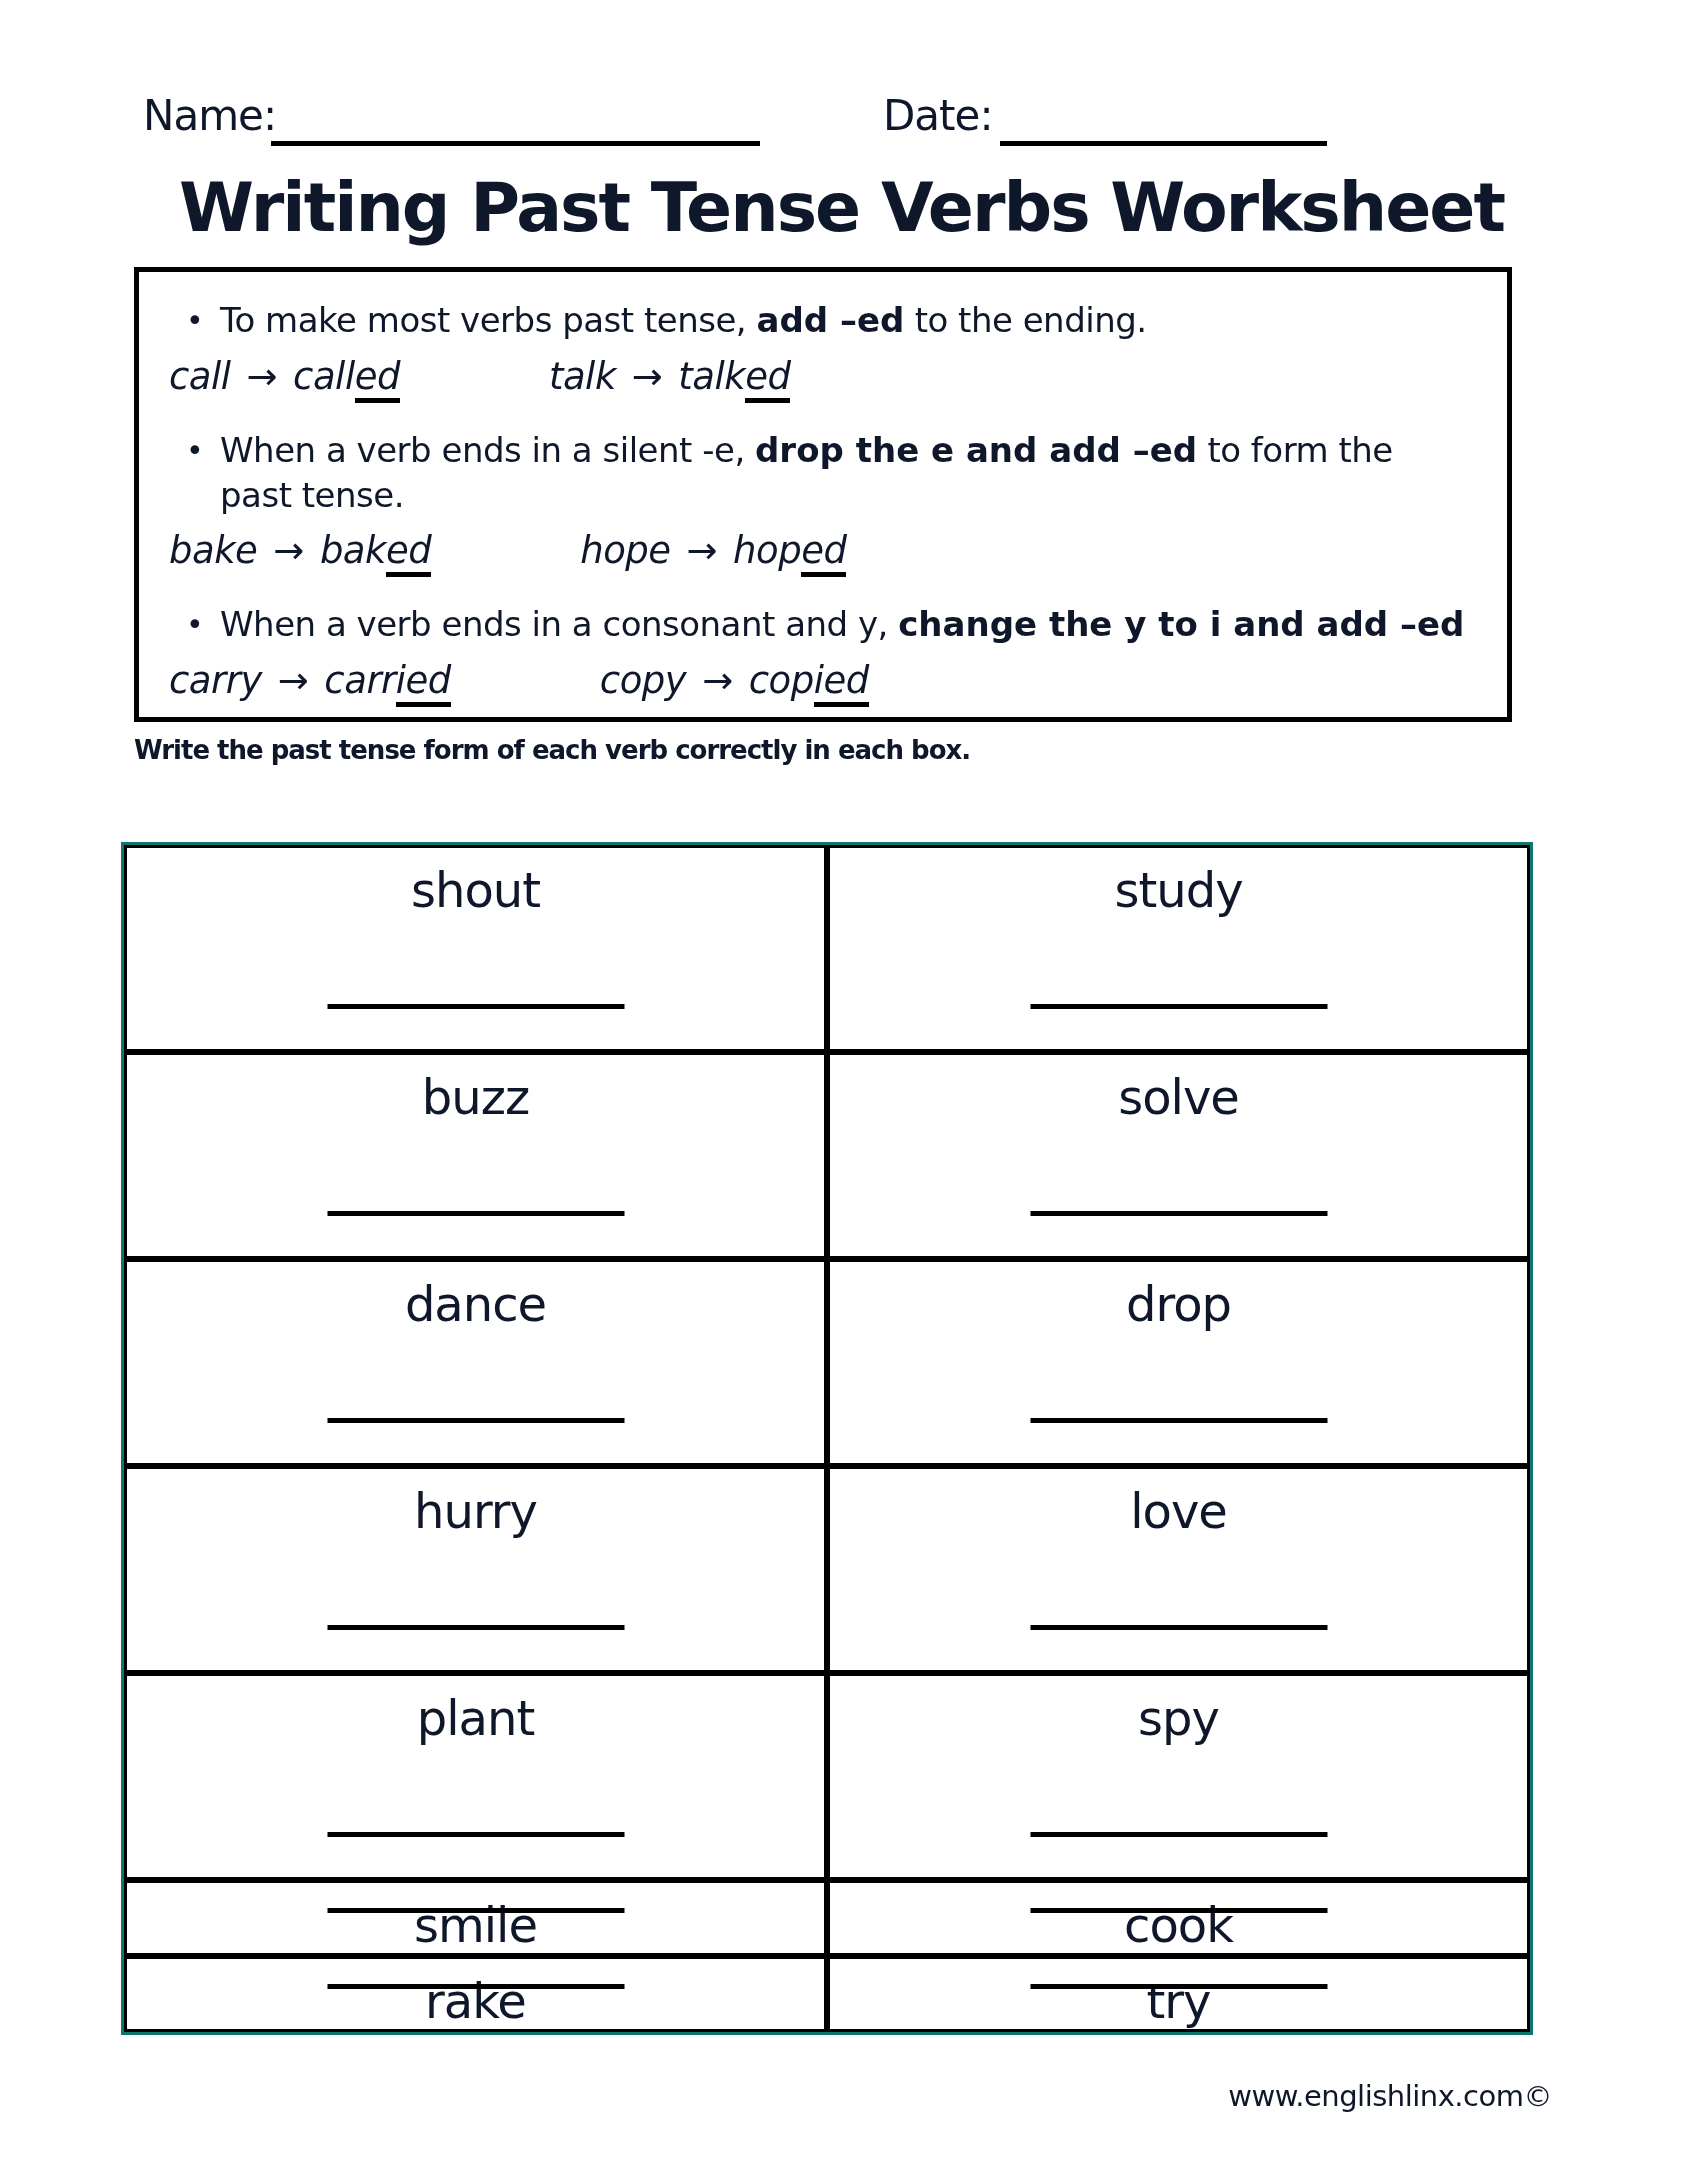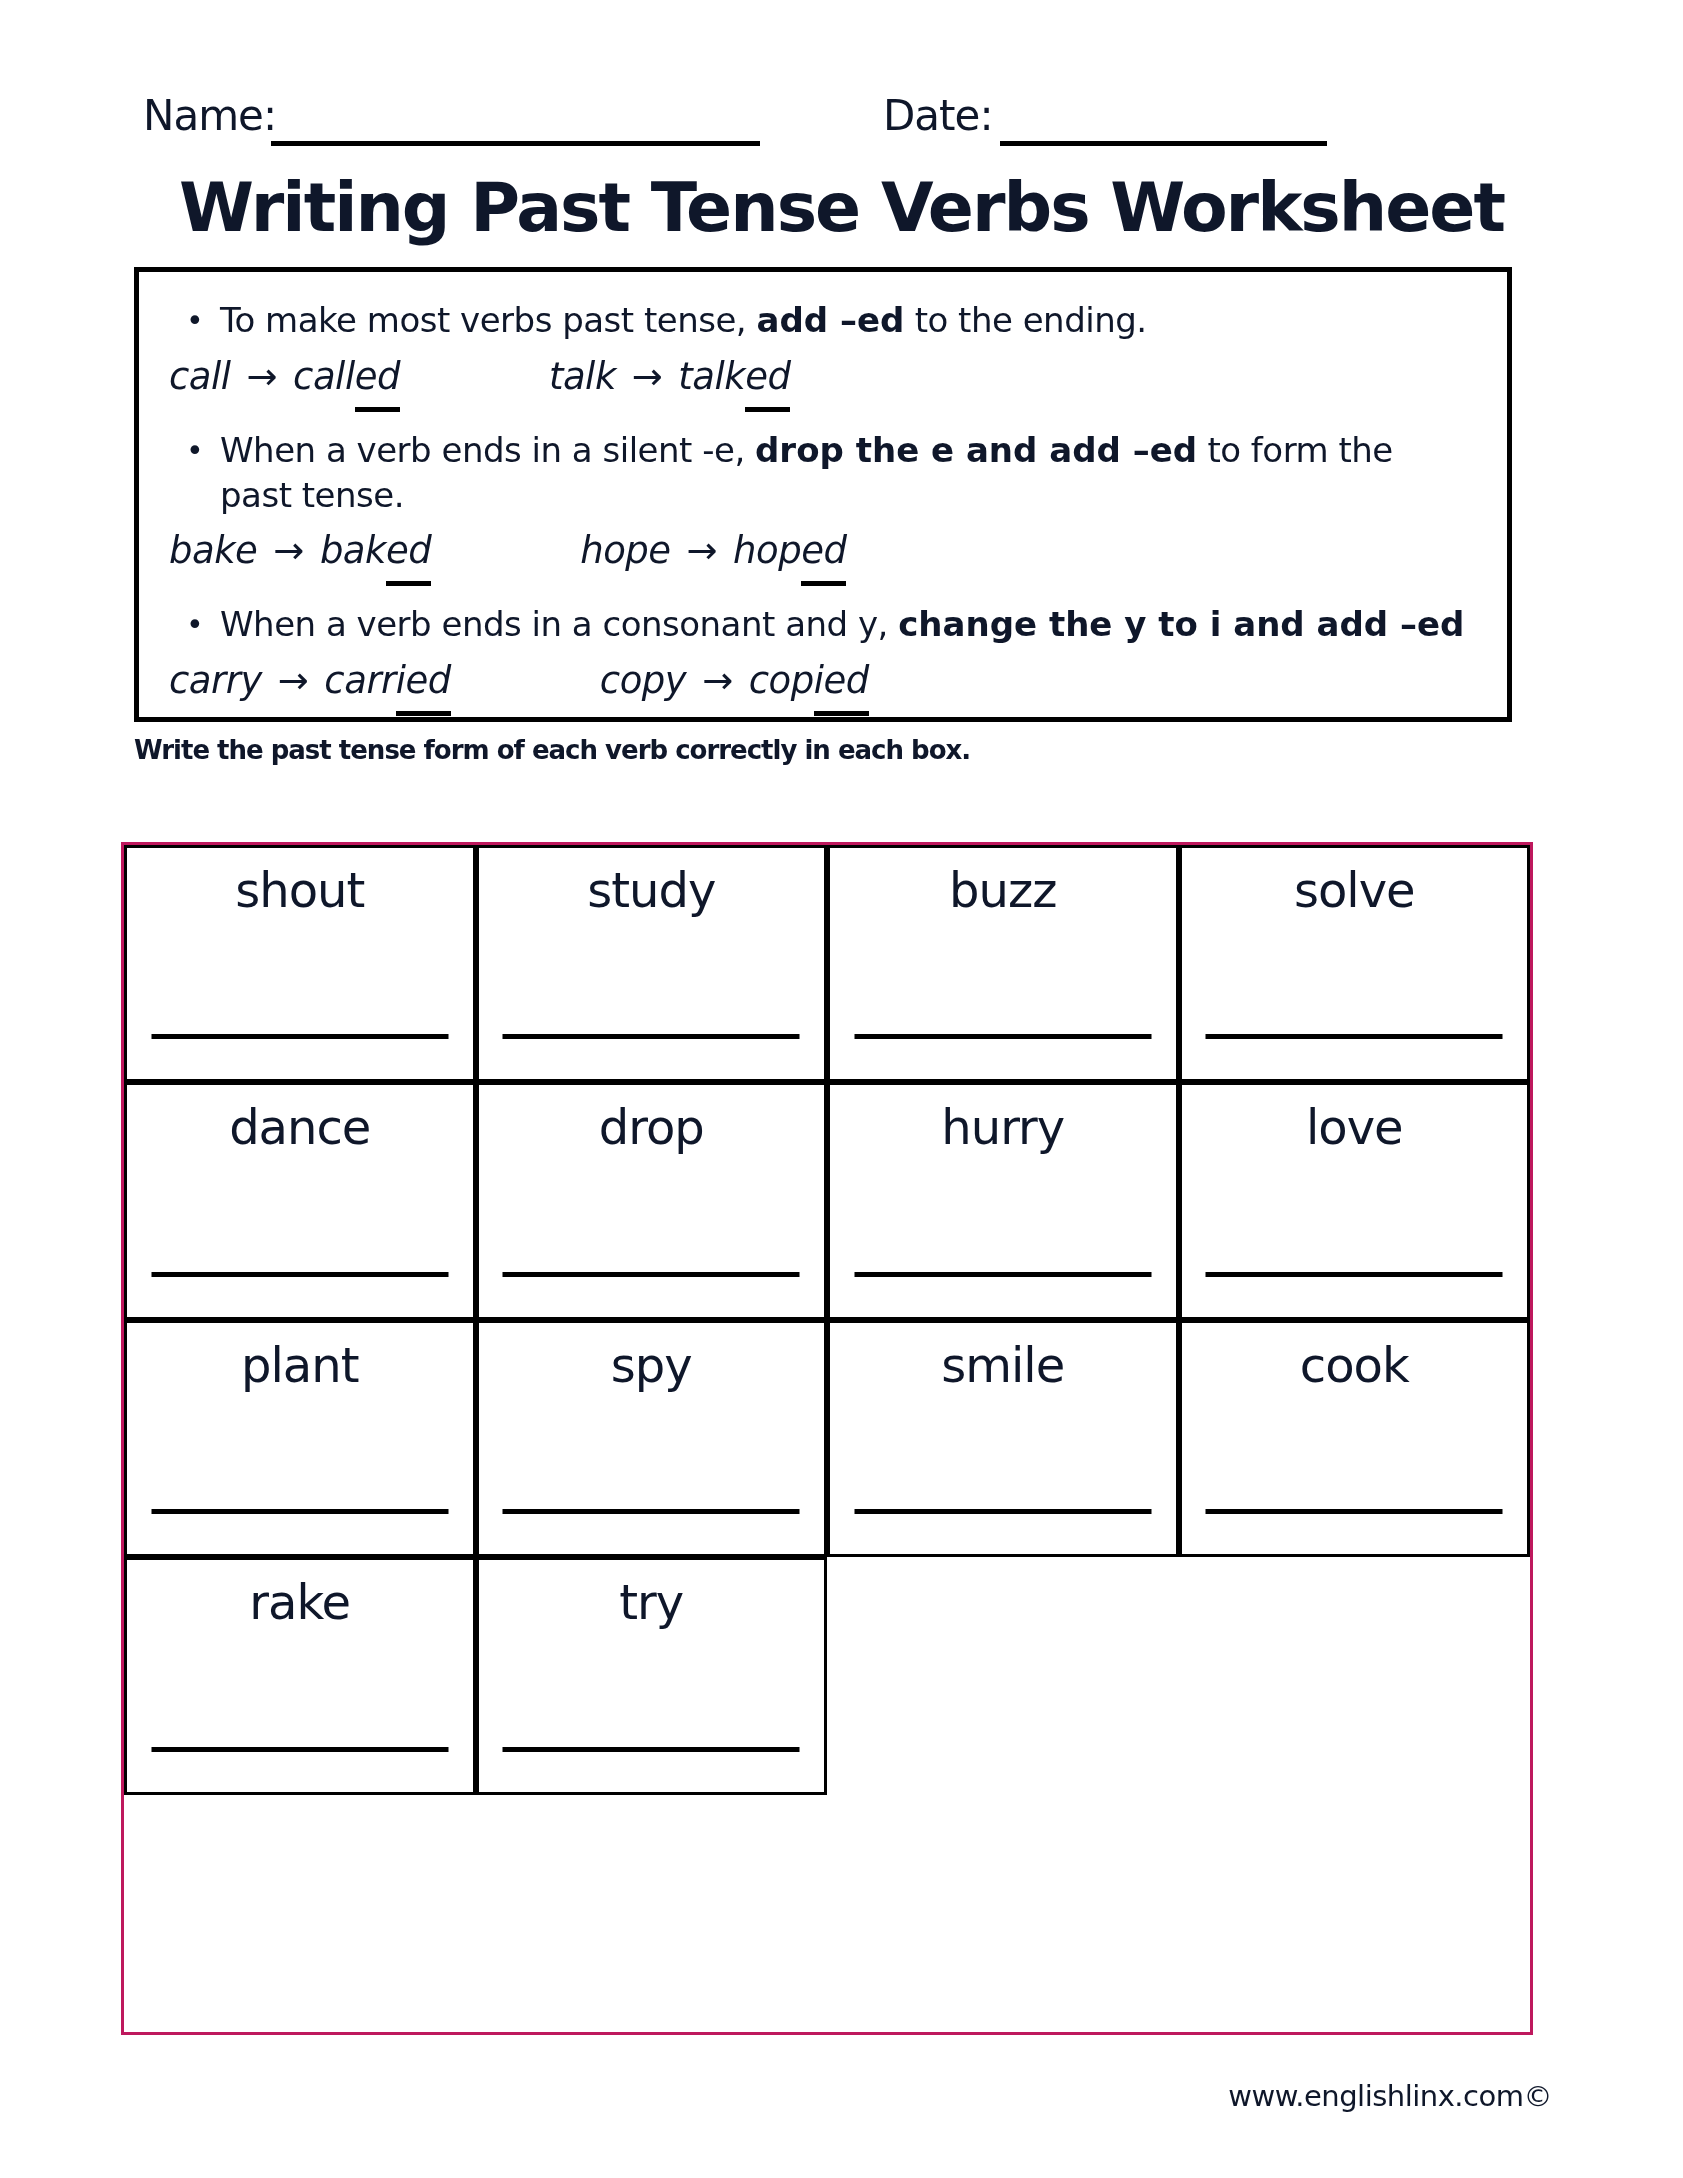--- a/index.html
+++ b/index.html
@@ -71,41 +71,41 @@
   .examples {
     display: flex;
     gap: 149px;
     font-size: 37px;
     font-style: italic;
     letter-spacing: -0.5px;
     margin: 10px 0 30px 0;
   }
   .examples.last { margin-bottom: 0; }
   .ex { display: inline-flex; gap: 16px; white-space: nowrap; }
-  .u { border-bottom: 5px solid #000; padding-bottom: 9px; }
+  .u { border-bottom: 5px solid #000; padding-bottom: 0; }
 
   
   .instruction {
     position: absolute;
     left: 134px; top: 735px;
     font-size: 26px;
     font-weight: bold;
     letter-spacing: -1px;
     white-space: nowrap;
   }
 
   
   .verb-grid {
     position: absolute;
     left: 121px; top: 842px;
     width: 1412px; height: 1193px;
     box-sizing: border-box;
-    border: 3px solid #be185d;
+    border: 3px solid #0f766e;
     display: grid;
-    grid-template-columns: repeat(4, 1fr);
+    grid-template-columns: repeat(2, 1fr);
     grid-template-rows: repeat(5, 1fr);
   }
   .verb-cell {
     position: relative;
     border: 3px solid #000;
     box-sizing: border-box;
   }
   .verb-word {
     margin-top: 14px;
     text-align: center;

